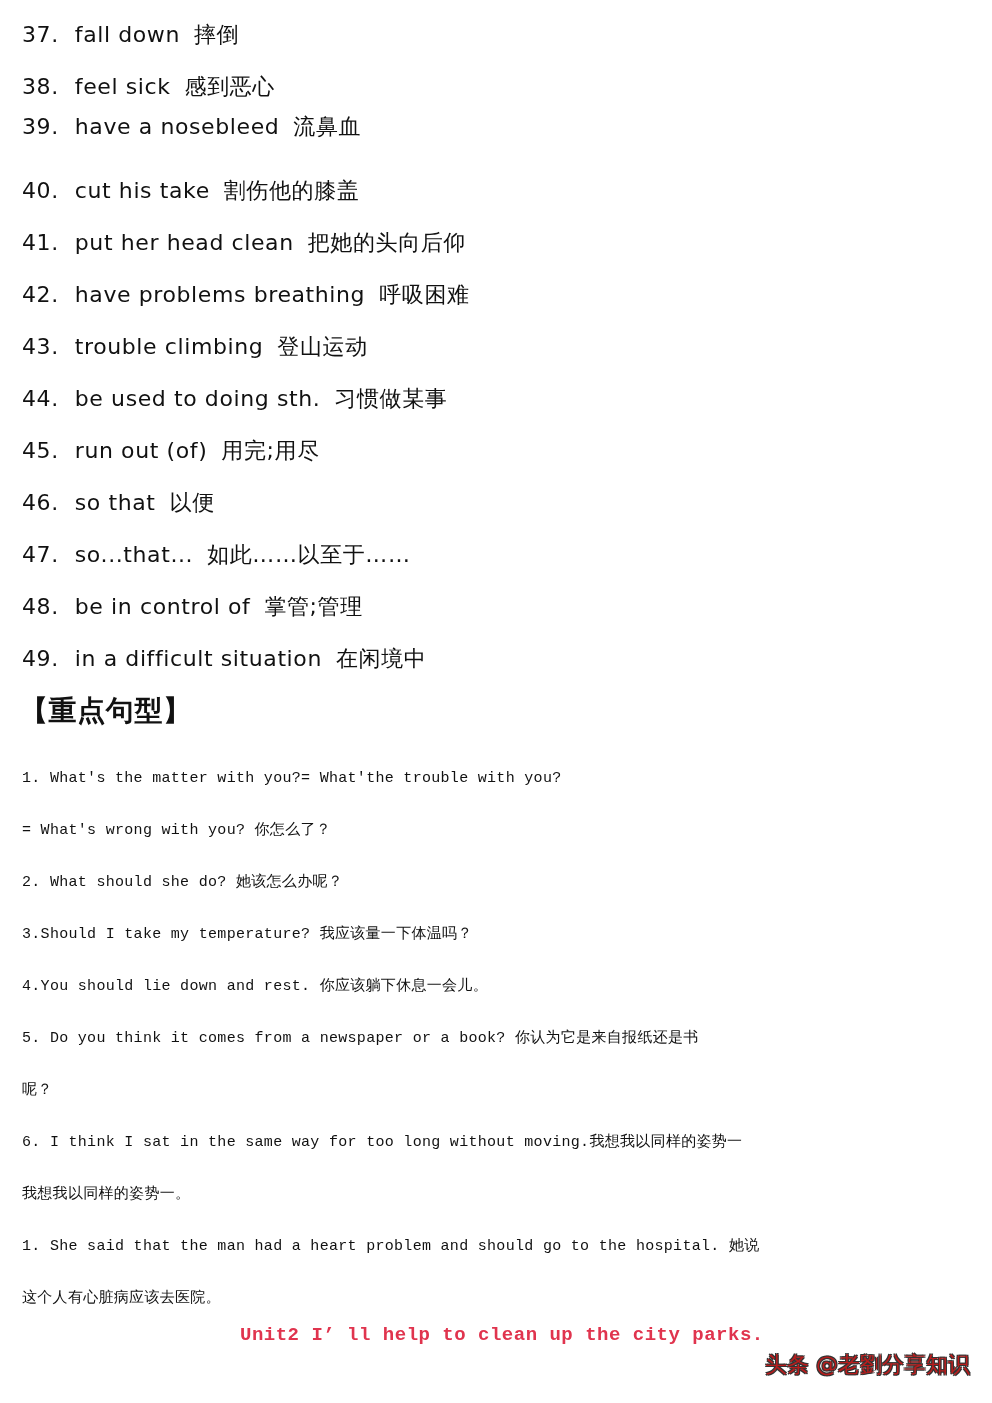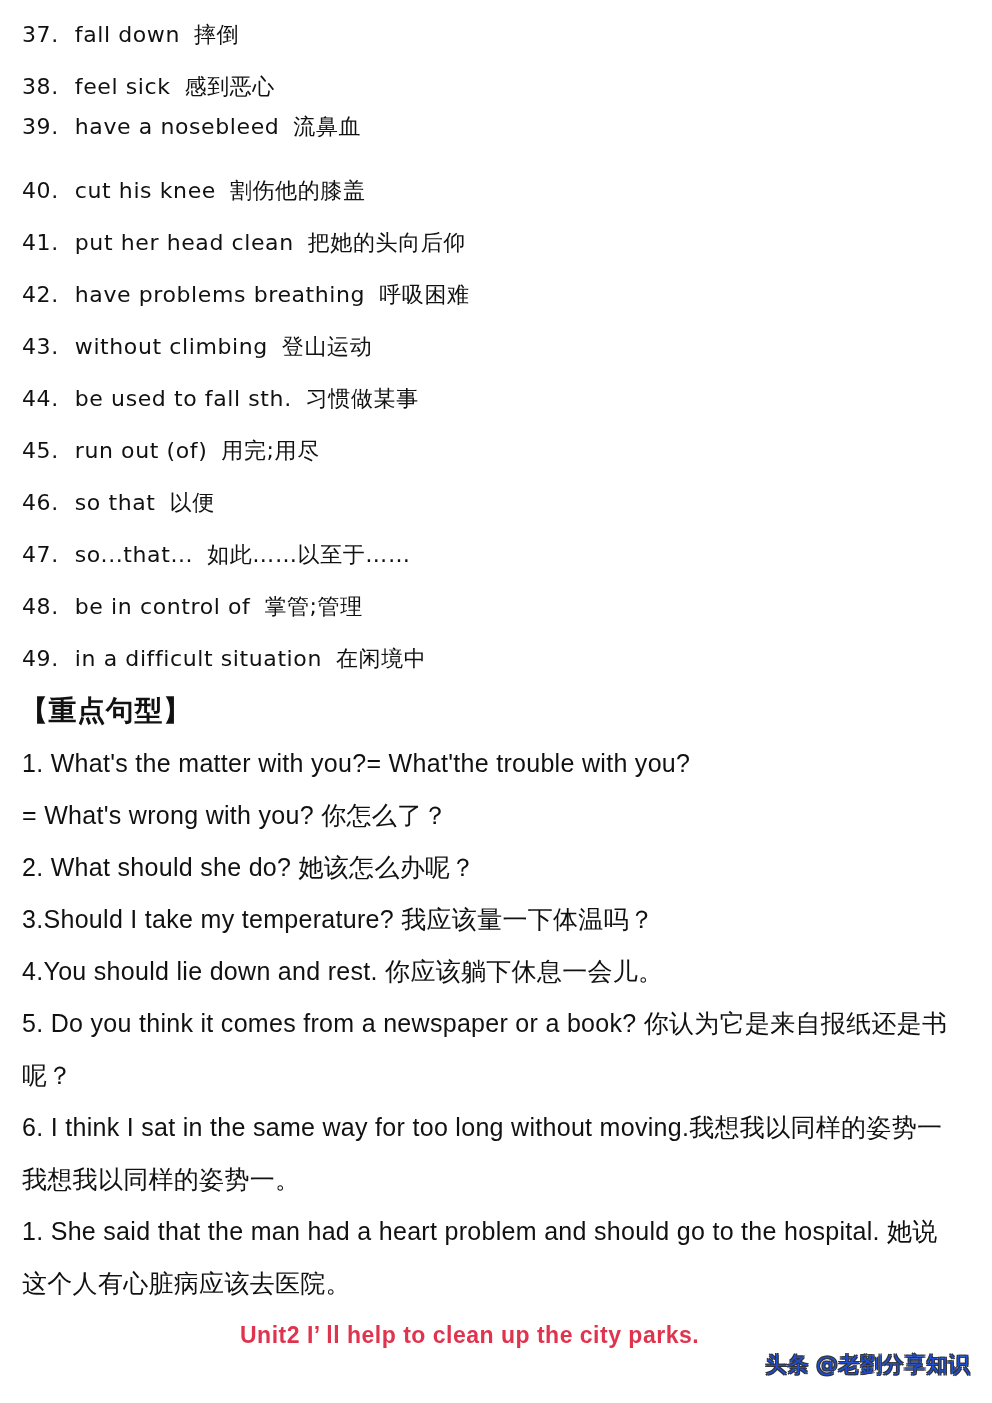--- a/index.html
+++ b/index.html
@@ -24,75 +24,76 @@
       letter-spacing: 0.6px;
     }
     .phrase .num { margin-right: 16px; }
     .phrase .en { margin-right: 14px; }
     .heading {
       font-weight: bold;
       font-size: 28px;
       left: 20px;
     }
     .sentence {
-      font-family: Liberation Sans, sans-serif;
-      font-size: 25px;
+      font-family: Liberation Mono, monospace;
+      font-size: 15px;
       letter-spacing: 0.3px;
+      margin-top: 16px;
     }
     .unit-title {
       position: absolute;
       left: 240px;
       top: 1320px;
-      font-family: Liberation Sans, sans-serif;
+      font-family: Liberation Mono, monospace;
       font-weight: bold;
-      font-size: 23px;
+      font-size: 19px;
       line-height: 30px;
       white-space: nowrap;
       letter-spacing: 0.5px;
     }
     .watermark {
       position: absolute;
       right: 22px;
       top: 1350px;
       font-family: "DejaVu Sans", sans-serif;
       font-size: 22px;
       line-height: 30px;
-      color: #1d4ed8;
+      color: #b91c1c;
       text-shadow: -1px -1px 0 #333, 1px -1px 0 #333, -1px 1px 0 #333, 1px 1px 0 #333;
       white-space: nowrap;
     }
   </style>
 </head>
 <body>
 
 <div>
 
   <div class="line phrase" style="top:20px">
     <span class="num">37.</span><span class="en">fall down</span><span class="zh">摔倒</span>
   </div>
   <div class="line phrase" style="top:72px">
     <span class="num">38.</span><span class="en">feel sick</span><span class="zh">感到恶心</span>
   </div>
   <div class="line phrase" style="top:112px">
     <span class="num">39.</span><span class="en">have a nosebleed</span><span class="zh">流鼻血</span>
   </div>
   <div class="line phrase" style="top:176px">
-    <span class="num">40.</span><span class="en">cut his knee</span><span class="zh">割伤他的膝盖</span>
+    <span class="num">40.</span><span class="en">cut his take</span><span class="zh">割伤他的膝盖</span>
   </div>
   <div class="line phrase" style="top:228px">
     <span class="num">41.</span><span class="en">put her head clean</span><span class="zh">把她的头向后仰</span>
   </div>
   <div class="line phrase" style="top:280px">
     <span class="num">42.</span><span class="en">have problems breathing</span><span class="zh">呼吸困难</span>
   </div>
   <div class="line phrase" style="top:332px">
-    <span class="num">43.</span><span class="en">without climbing</span><span class="zh">登山运动</span>
+    <span class="num">43.</span><span class="en">trouble climbing</span><span class="zh">登山运动</span>
   </div>
   <div class="line phrase" style="top:384px">
-    <span class="num">44.</span><span class="en">be used to fall sth.</span><span class="zh">习惯做某事</span>
+    <span class="num">44.</span><span class="en">be used to doing sth.</span><span class="zh">习惯做某事</span>
   </div>
   <div class="line phrase" style="top:436px">
     <span class="num">45.</span><span class="en">run out (of)</span><span class="zh">用完;用尽</span>
   </div>
   <div class="line phrase" style="top:488px">
     <span class="num">46.</span><span class="en">so that</span><span class="zh">以便</span>
   </div>
   <div class="line phrase" style="top:540px">
     <span class="num">47.</span><span class="en">so...that...</span><span class="zh">如此……以至于……</span>
   </div>

